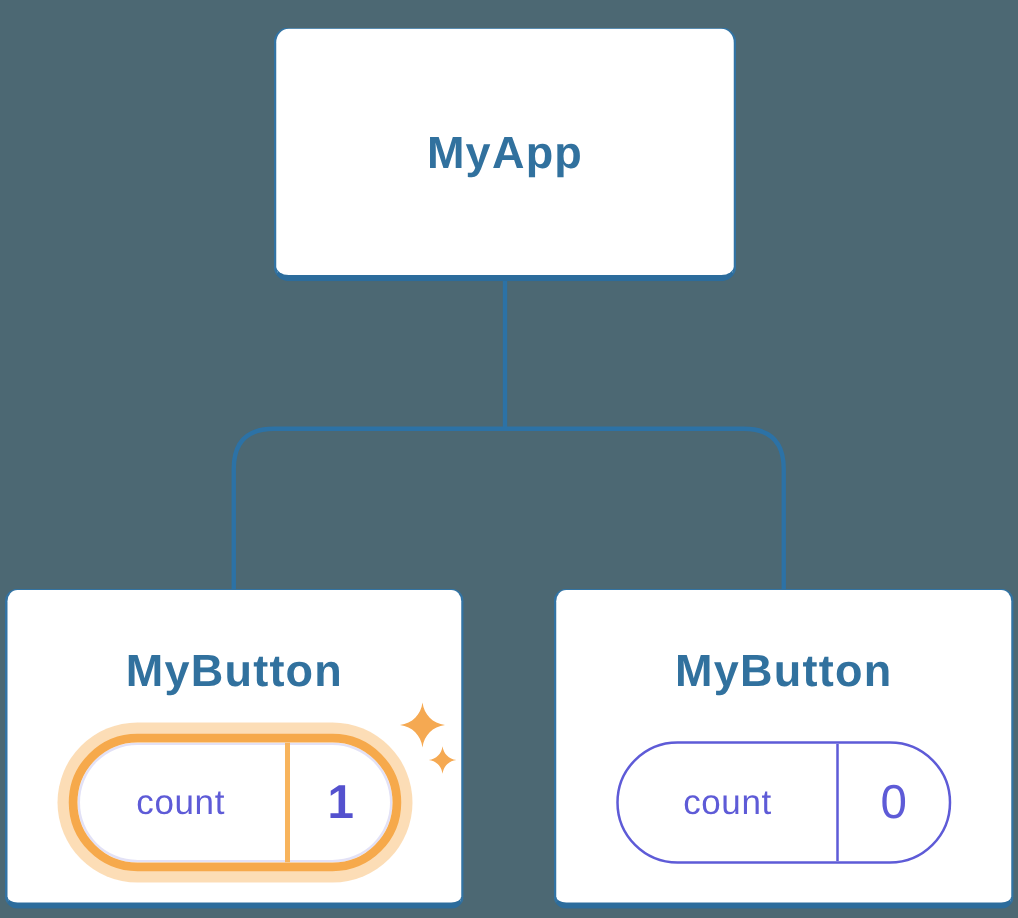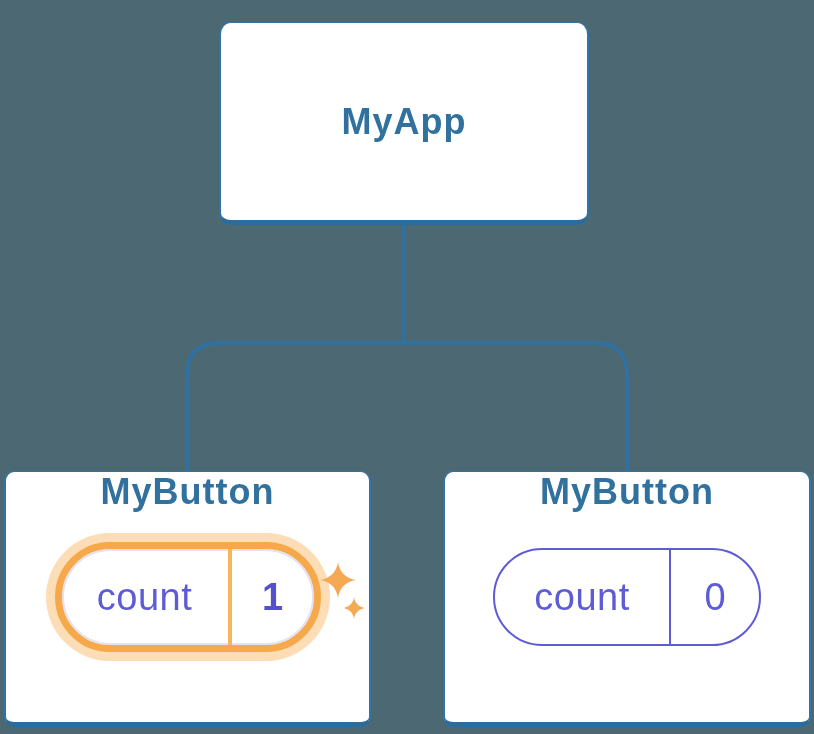--- a/index.html
+++ b/index.html
@@ -57,21 +57,21 @@
   }
   .node-child-left  { left: 4px; }
   .node-child-right { left: 443px; width: 368px; }
   .node-label {
     color: var(--node-text);
     font-size: 36px;
     font-weight: 700;
     letter-spacing: 1px;
     line-height: 40px;
   }
-  .node-child .node-label { }
+  .node-child .node-label { margin-top: 45px; }
 
   .state-pill {
     display: flex;
     align-items: stretch;
     background: #ffffff;
     border-radius: 999px;
     overflow: hidden;
   }
   .state-pill-plain {
     margin-top: 36px;
@@ -83,21 +83,21 @@
     margin-top: 30px;
     width: 266px; height: 110px;
     border: 7px solid var(--highlight-orange);
     box-shadow: 0 0 0 9px var(--highlight-halo),
                 inset 0 0 0 2px rgba(109, 106, 210, 0.20);
   }
   .pill-key {
     flex: 1;
     display: flex; align-items: center; justify-content: center;
     color: var(--state-purple);
-    font-size: 38px;
+    font-size: 28px;
     letter-spacing: 0.5px;
   }
   .pill-divider { width: 2px; background: var(--state-purple); }
   .state-pill-highlight .pill-divider { width: 4px; background: var(--highlight-divider); }
   .pill-value {
     width: 88px;
     display: flex; align-items: center; justify-content: center;
     color: var(--state-purple);
     font-size: 38px;
   }

